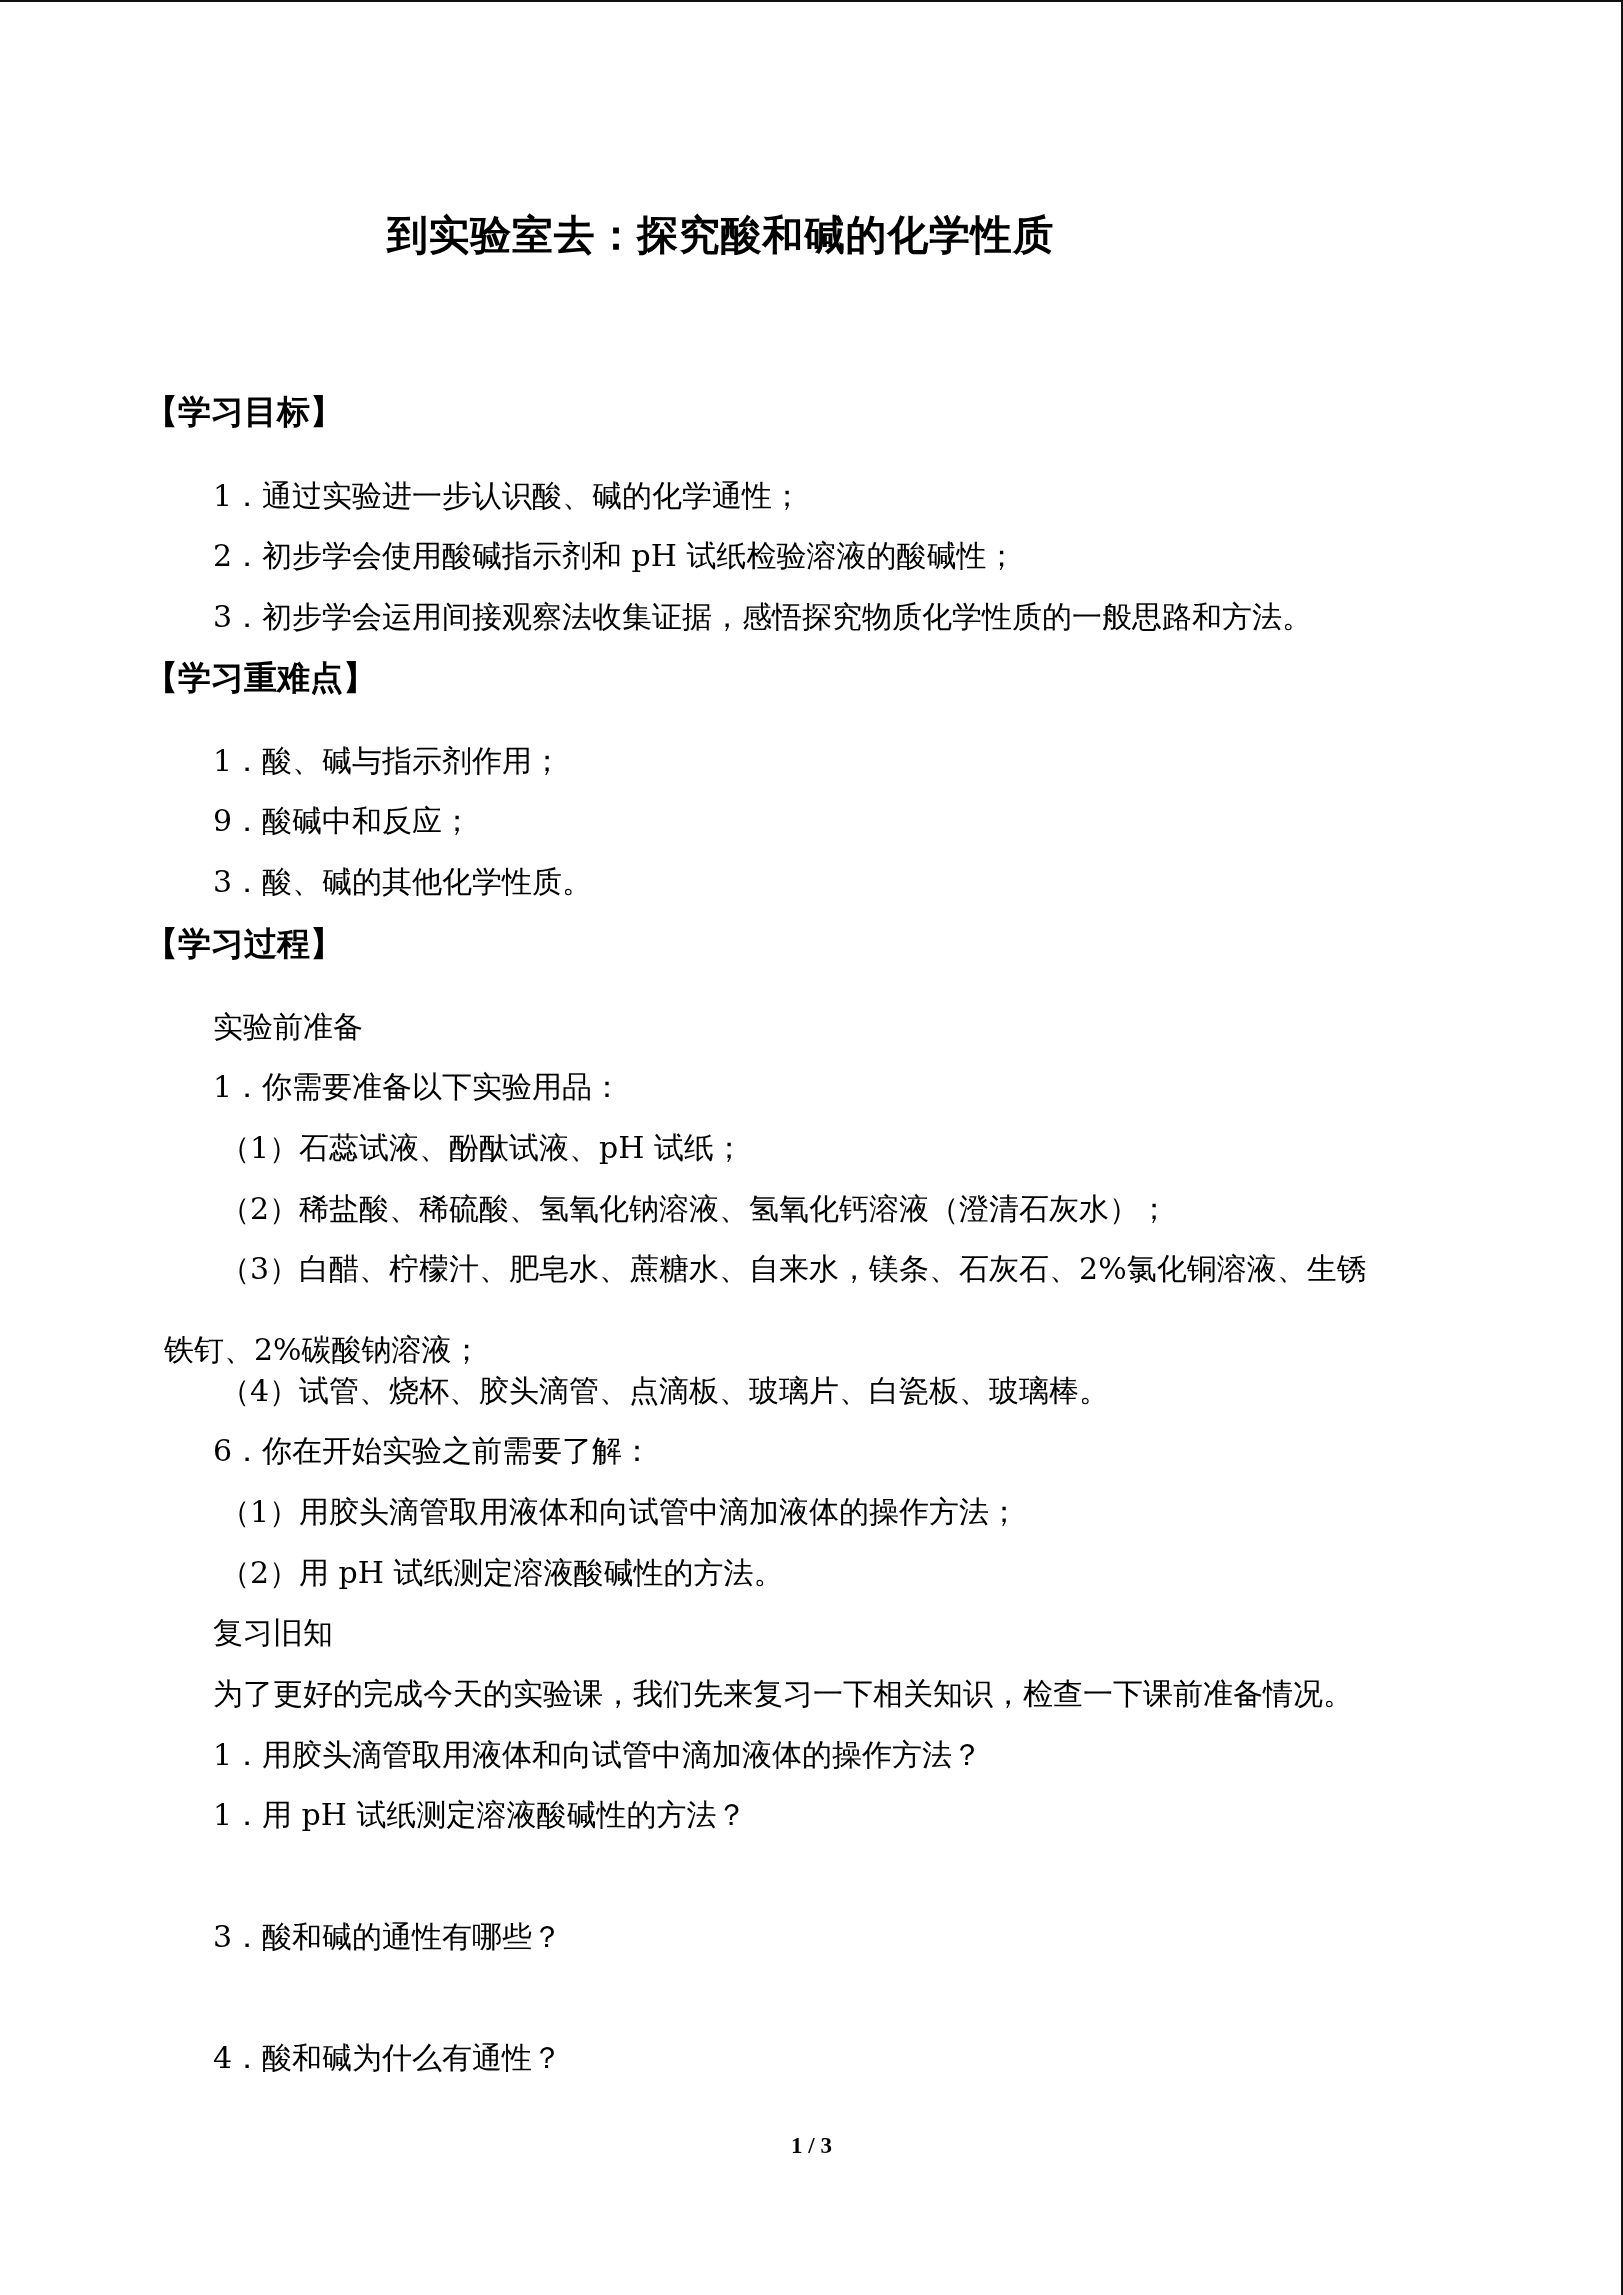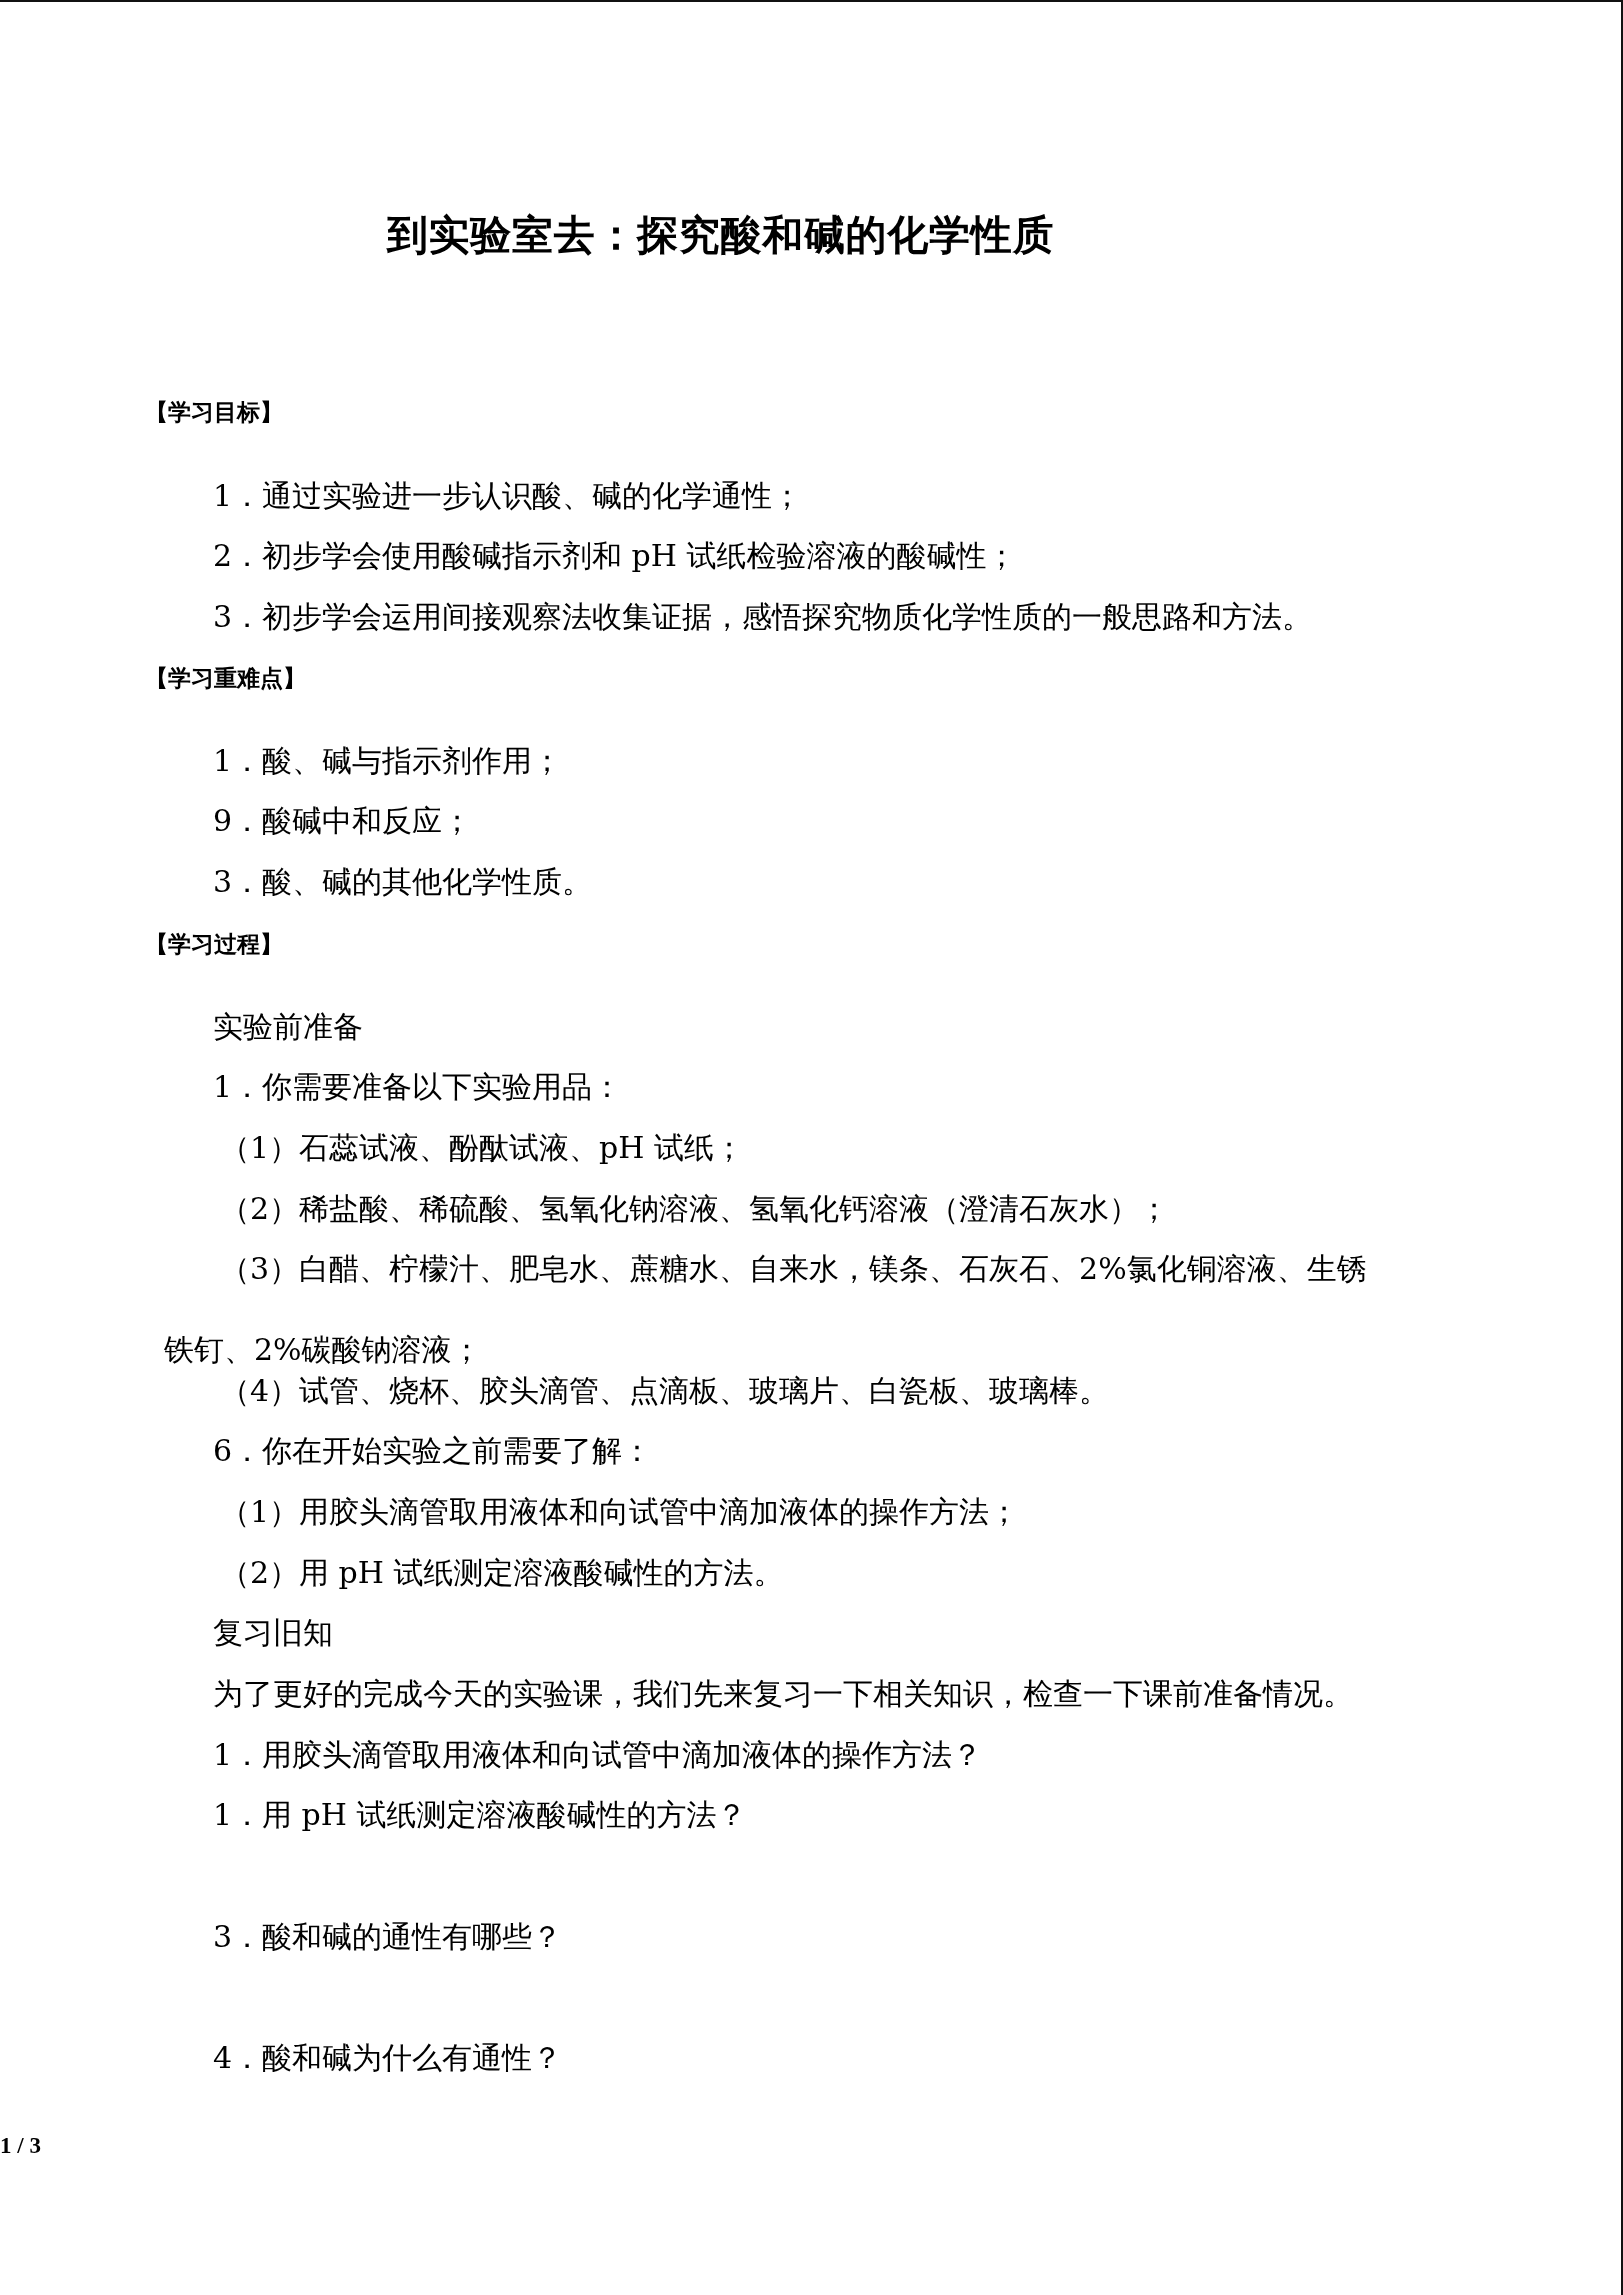--- a/index.html
+++ b/index.html
@@ -14,31 +14,31 @@
     pointer-events: none;
   }
   .title {
     position: absolute; left: 0; width: 1441px; top: 208px; text-align: center;
     font-family: "DejaVu Sans", "Liberation Sans", sans-serif; font-weight: bold;
     font-size: 41px; line-height: 55px; letter-spacing: 0.7px;
   }
   .heading {
     position: absolute; left: 145px;
     font-family: "DejaVu Sans", "Liberation Sans", sans-serif; font-weight: bold;
-    font-size: 23px; line-height: 44px;
+    font-size: 33px; line-height: 44px;
   }
   .line {
     position: absolute; white-space: nowrap;
     font-size: 30px; line-height: 41px;
   }
   .ind1 { left: 213px; }
   .ind0 { left: 164px; margin-top: 20px; }
   .indp { left: 220px; }
   .footer {
-    position: absolute; left: 0; width: 1623px; top: 2133px; 
+    position: absolute; left: 0; width: 1623px; top: 2133px; text-align: center;
     font-family: "Liberation Serif", serif; font-weight: bold; font-size: 23px;
   }
 </style>
 </head>
 <body>
 
 <div class="page-frame"></div>
 
 <div class="title">到实验室去：探究酸和碱的化学性质</div>
 

